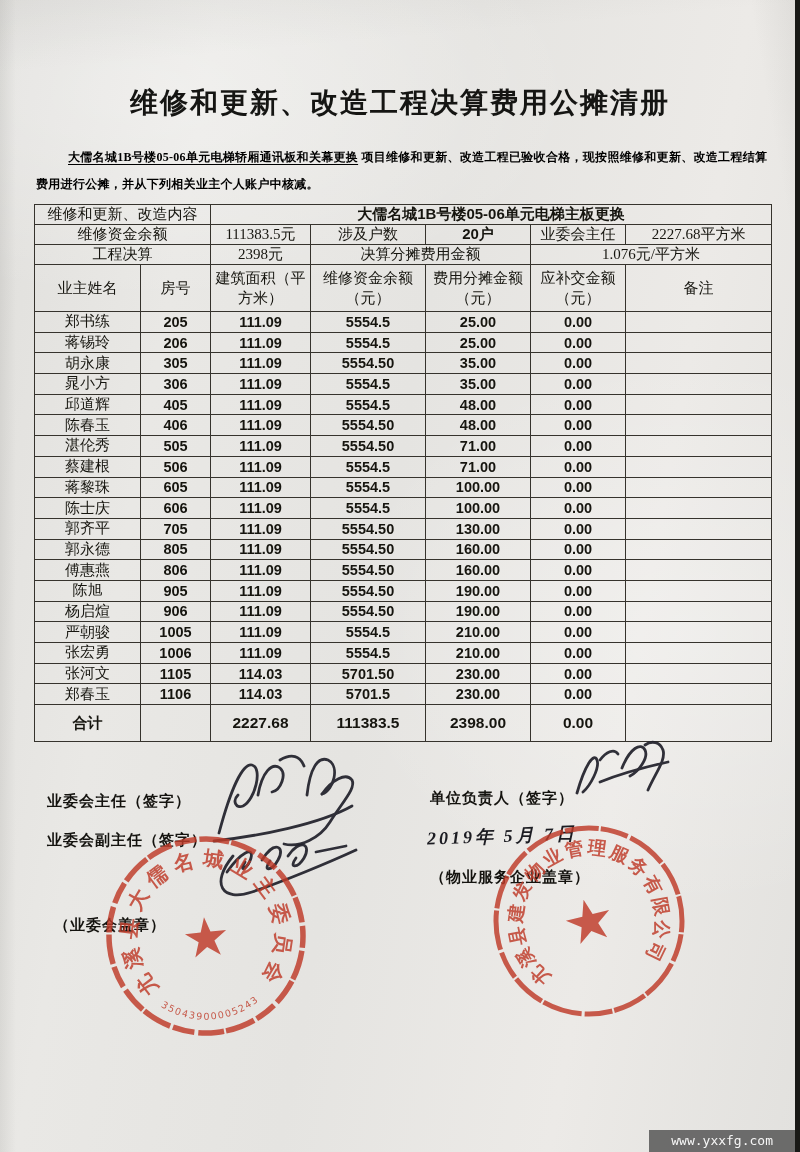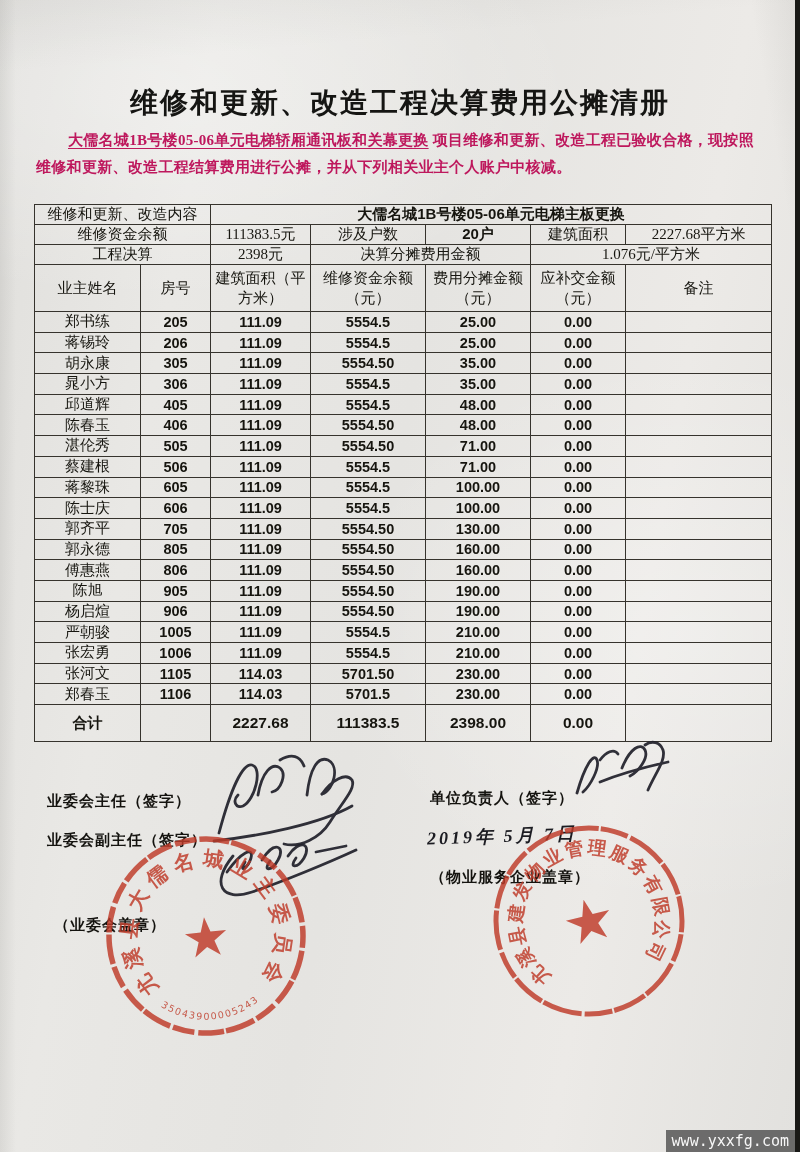--- a/index.html
+++ b/index.html
@@ -23,23 +23,23 @@
       linear-gradient(260deg, rgba(110,110,105,0.10) 0%, rgba(0,0,0,0) 5%);
   }
   .edge-right { position:absolute; right:0; top:0; width:5px; height:1152px; background:#191916; }
 
   .title {
     position:absolute; top:84px; left:0; width:100%; text-align:center;
     font-family:"Liberation Sans", sans-serif; font-weight:700;
     font-size:28px; letter-spacing:2px; color:#151513;
   }
   .intro {
-    position:absolute; top:127px; left:36px; width:732px;
-    font-size:15px; line-height:27px; font-weight:600; letter-spacing:0.3px;
-    color:#be185d; text-indent:32px; margin:0;
+    position:absolute; top:144px; left:36px; width:732px;
+    font-size:12px; line-height:27px; font-weight:600; letter-spacing:0.3px;
+    color:#000000; text-indent:32px; margin:0;
   }
   .intro .u { text-decoration:underline; text-underline-offset:3px; }
 
   table.sheet {
     position:absolute; top:204px; left:34px; width:737px;
     border-collapse:collapse; table-layout:fixed;
   }
   table.sheet td {
     border:1.6px solid #36332d; padding:0; text-align:center;
     color:#16150f; white-space:nowrap; overflow:hidden;
@@ -60,21 +60,21 @@
   }
   .date-line {
     position:absolute; left:427px; top:824px; font-size:18px; font-weight:600;
     color:#1c1c22; transform:rotate(-2deg); letter-spacing:3px; font-style:italic;
   }
   svg.overlay { position:absolute; left:0; top:0; pointer-events:none; z-index:5; }
 
   .watermark {
     position:absolute; right:5px; bottom:0; height:22px; line-height:22px;
     background:rgba(86,86,86,0.85); color:#f7f7f7;
-    font-family:"DejaVu Sans Mono", monospace; font-size:15px; padding:0 6px;
+    font-family:"DejaVu Sans Mono", monospace; font-size:13px; padding:0 22px;
     z-index:9;
   }
 </style>
 </head>
 <body>
 
 <div class="paper"></div>
 <div class="edge-right"></div>
 
 <div class="title">维修和更新、改造工程决算费用公摊清册</div>
@@ -94,21 +94,21 @@
   <tbody>
       <tr class="info-row">
     <td colspan="2">维修和更新、改造内容</td>
     <td colspan="5" class="left bold-sans">大儒名城1B号楼05-06单元电梯主板更换</td>
   </tr>
   <tr class="info-row">
     <td colspan="2">维修资金余额</td>
     <td>111383.5元</td>
     <td>涉及户数</td>
     <td class="bold-sans">20户</td>
-    <td>建筑面积</td>
+    <td>业委会主任</td>
     <td>2227.68平方米</td>
   </tr>
   <tr class="info-row">
     <td colspan="2">工程决算</td>
     <td>2398元</td>
     <td colspan="2">决算分摊费用金额</td>
     <td colspan="2">1.076元/平方米</td>
   </tr>
   <tr class="hdr">
     <td>业主姓名</td>

